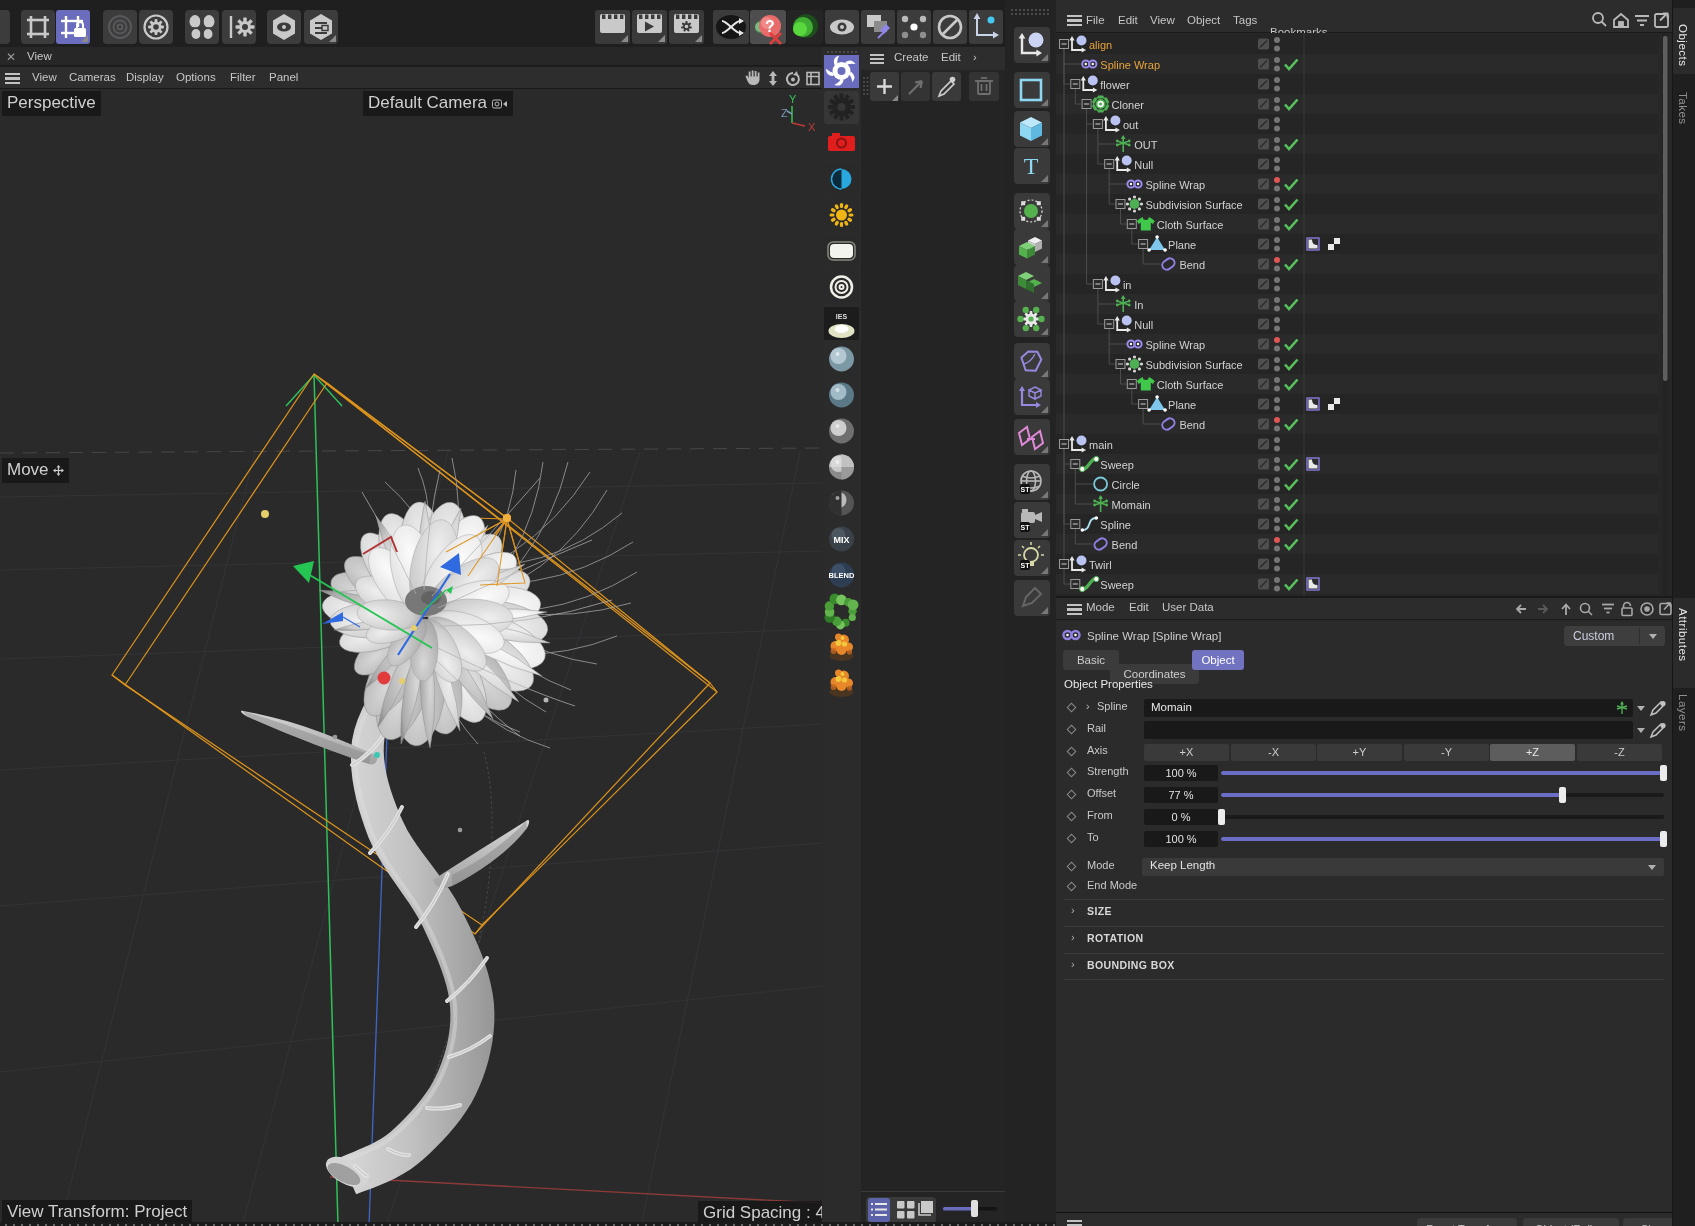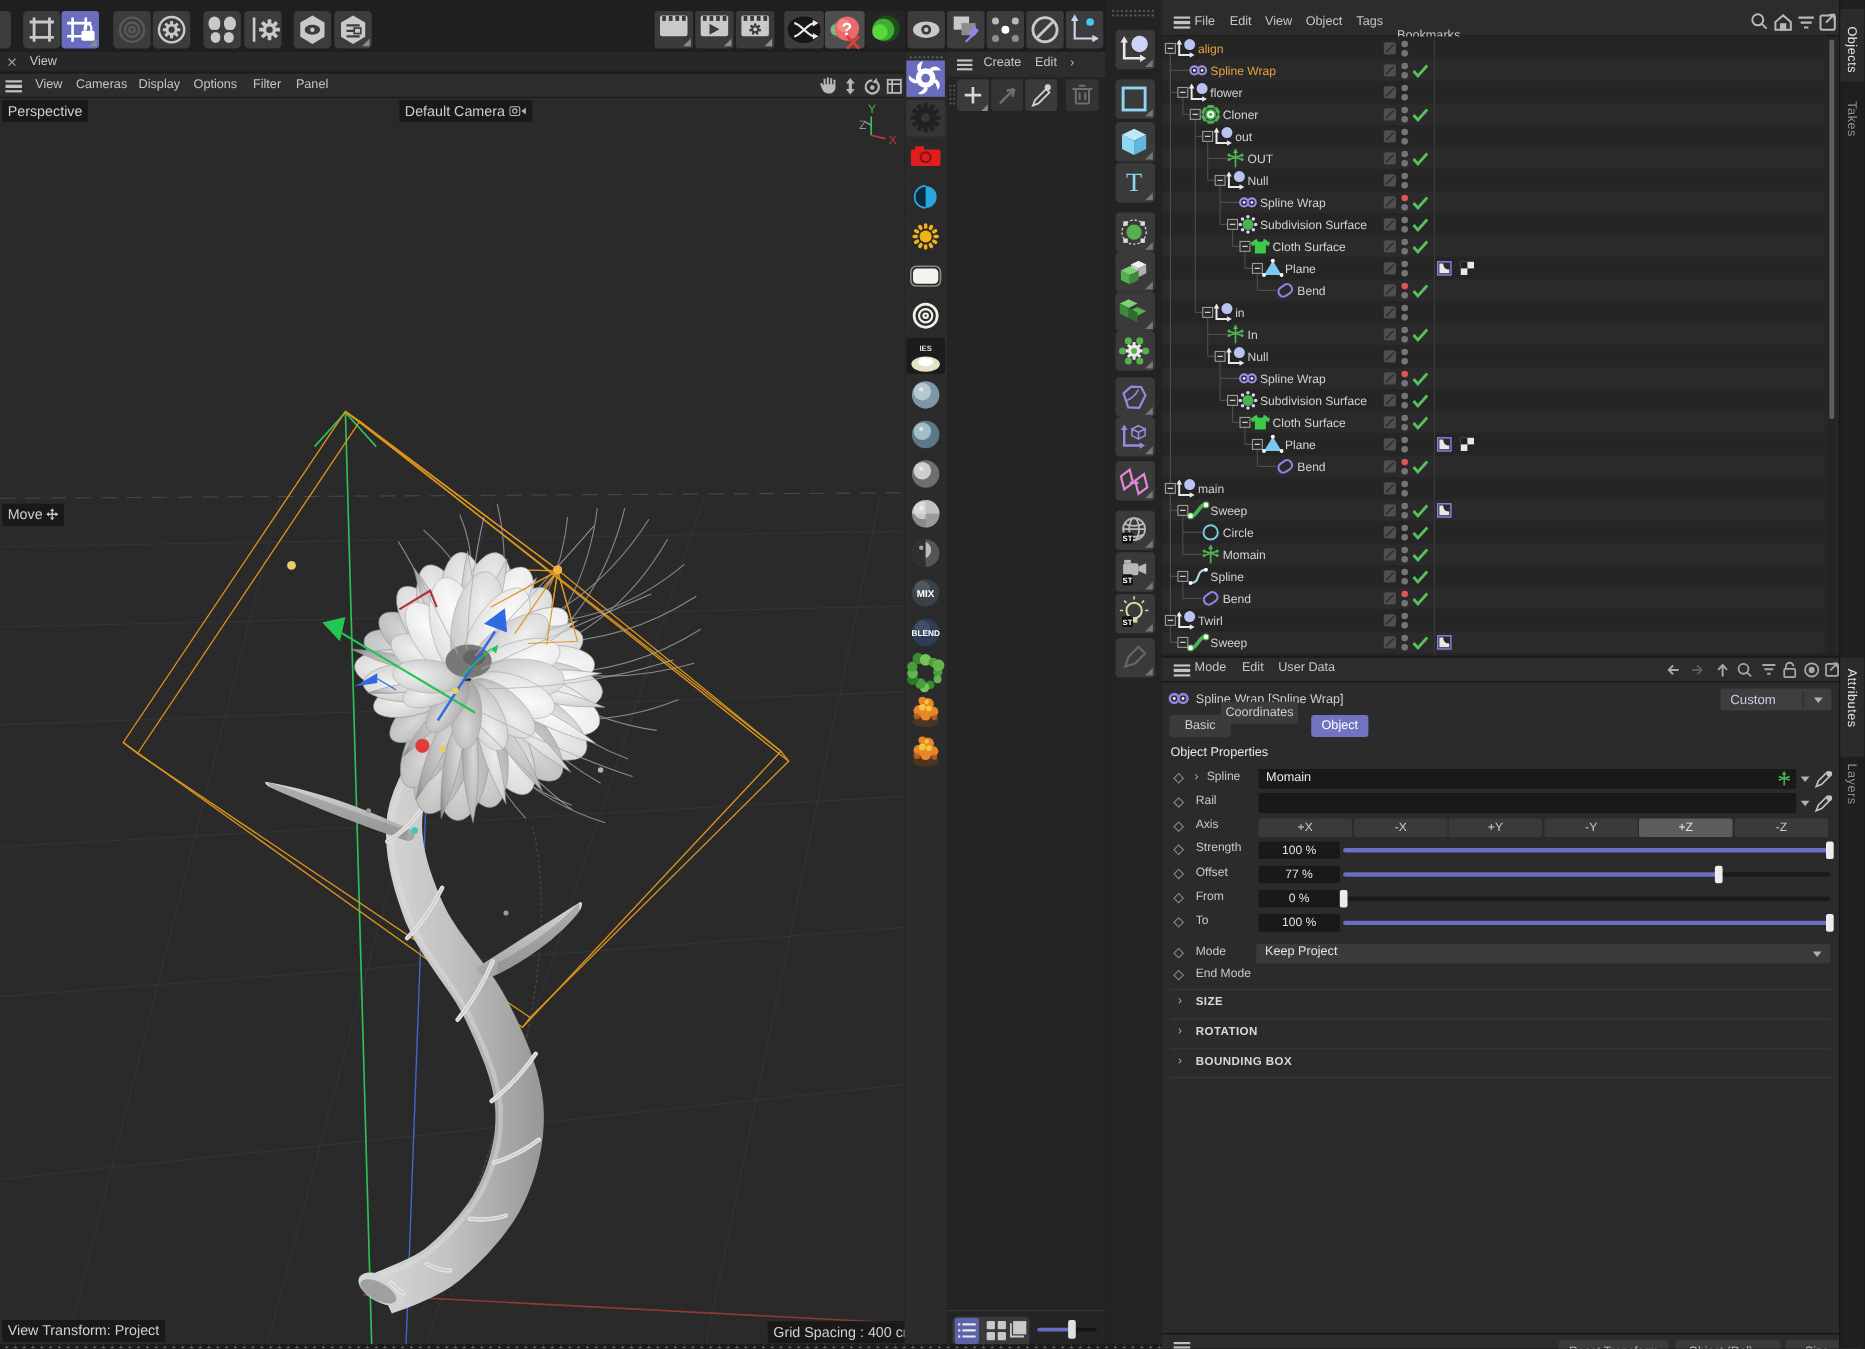--- a/index.html
+++ b/index.html
@@ -1,18 +1,18 @@
 <!DOCTYPE html>
 <html><head><meta charset="utf-8"><title>c4d</title>
 <style>
 *{margin:0;padding:0;box-sizing:border-box}
 html,body{width:1695px;height:1226px;overflow:hidden;background:#1f1f1f}
 #root{position:relative;width:1695px;height:1226px;background:#1f1f1f;font-family:"Liberation Sans",sans-serif;-webkit-font-smoothing:antialiased}
 .abs{position:absolute}
-.chip{position:absolute;background:rgba(22,22,22,0.85);color:#cfcfcf;font-size:13px;padding:2px 5px 3px 5px;white-space:nowrap}
+.chip{position:absolute;background:rgba(22,22,22,0.85);color:#cfcfcf;font-size:17px;padding:2px 5px 3px 5px;white-space:nowrap}
 .menu{color:#c6c6c6;font-size:11.5px}
 .vtext{position:absolute;writing-mode:vertical-rl;color:#909090;font-size:11.5px;letter-spacing:0.5px}
 .ddt{position:absolute;width:0;height:0;border-left:4.5px solid transparent;border-right:4.5px solid transparent;border-top:5.5px solid #b0b0b0}
 .fieldbox{position:absolute;background:#191919;border-radius:2px}
 .diamond{position:absolute;width:7px;height:7px;border:1.2px solid #8a8a8a;transform:rotate(45deg)}
 .alabel{position:absolute;color:#c9c9c9;font-size:11px;white-space:nowrap}
 .axbtn{position:absolute;background:#3a3a3a;color:#cdcdcd;font-size:11px;text-align:center;border-radius:2px}
 .tabbtn{position:absolute;background:#3b3b3b;color:#cdcdcd;font-size:11.5px;text-align:center;border-radius:3px;line-height:20px;height:20px}
 .ddbox{position:absolute;background:#3a3a3a;border-radius:2px;color:#e2e2e2;font-size:11.5px}
 .sect{position:absolute;color:#d8d8d8;font-size:10.5px;font-weight:bold;letter-spacing:0.4px}
@@ -1407,21 +1407,21 @@
       <circle cx="5.5" cy="7" r="1.3" fill="#fff"></circle>
       <circle cx="13.5" cy="7" r="1.3" fill="#fff"></circle>
     </svg>
     <span class="abs" style="left:1087px;top:630px;color:#cdcdcd;font-size:11.5px">Spline Wrap [Spline Wrap]</span>
     <div class="abs" style="left:1564px;top:626px;width:101px;height:20px;background:#3e3e3e;border-radius:3px">
       <span style="position:absolute;left:9px;top:3px;color:#c9cede;font-size:12px">Custom</span>
       <div style="position:absolute;right:25px;top:2px;bottom:2px;width:1px;background:#2e2e2e"></div>
       <div class="ddt" style="right:8px;top:8px"></div>
     </div>
     <div class="tabbtn" style="left:1063px;top:650px;width:56px">Basic</div>
-    <div class="tabbtn" style="left:1110px;top:638px;width:70px">Coordinates</div>
+    <div class="tabbtn" style="left:1110px;top:664px;width:89px">Coordinates</div>
     <div class="tabbtn" style="left:1192px;top:650px;width:52px;background:#7173c0;color:#fff">Object</div>
     <span class="abs" style="left:1064px;top:678px;color:#e8e8e8;font-size:11.5px;font-weight:normal">Object Properties</span>
     <div class="diamond" style="left:1068px;top:704px"></div>
     <span class="abs" style="left:1086px;top:700px;color:#b8b8b8;font-size:11px">›</span>
     <span class="alabel" style="left:1097px;top:700px">Spline</span>
     <div class="diamond" style="left:1068px;top:726px"></div>
     <span class="alabel" style="left:1087px;top:722px">Rail</span>
     <div class="diamond" style="left:1068px;top:748px"></div>
     <span class="alabel" style="left:1087px;top:744px">Axis</span>
     <div class="diamond" style="left:1068px;top:769px"></div>
@@ -1473,21 +1473,21 @@
     <div class="abs" style="left:1221px;top:793px;width:341px;height:3.5px;background:#6a6fc5;border-radius:2px"></div>
     <div class="abs" style="left:1559px;top:787px;width:7px;height:16px;background:#ececec;border-radius:2px"></div>
     <div class="fieldbox" style="left:1144px;top:809px;width:74px;height:16px;color:#e2e2e2;font-size:11px;text-align:center;line-height:16px">0 %</div>
     <div class="abs" style="left:1221px;top:815px;width:443px;height:3.5px;background:#1a1a1a;border-radius:2px"></div>
     <div class="abs" style="left:1218px;top:809px;width:7px;height:16px;background:#ececec;border-radius:2px"></div>
     <div class="fieldbox" style="left:1144px;top:831px;width:74px;height:16px;color:#e2e2e2;font-size:11px;text-align:center;line-height:16px">100 %</div>
     <div class="abs" style="left:1221px;top:837px;width:443px;height:3.5px;background:#1a1a1a;border-radius:2px"></div>
     <div class="abs" style="left:1221px;top:837px;width:443px;height:3.5px;background:#6a6fc5;border-radius:2px"></div>
     <div class="abs" style="left:1660px;top:831px;width:7px;height:16px;background:#ececec;border-radius:2px"></div>
     <div class="ddbox" style="left:1142px;top:858px;width:522px;height:18px">
-      <span style="position:absolute;left:8px;top:1px">Keep Project</span>
+      <span style="position:absolute;left:8px;top:1px">Keep Length</span>
       <div class="ddt" style="right:8px;top:7px"></div>
     </div>
     <div class="hairline" style="left:1064px;top:899px;width:600px"></div>
     <span class="abs" style="left:1071px;top:904px;color:#b0b0b0;font-size:11px">›</span>
     <span class="sect" style="left:1087px;top:905px">SIZE</span>
     <div class="hairline" style="left:1064px;top:926px;width:600px"></div>
     <span class="abs" style="left:1071px;top:931px;color:#b0b0b0;font-size:11px">›</span>
     <span class="sect" style="left:1087px;top:932px">ROTATION</span>
     <div class="hairline" style="left:1064px;top:953px;width:600px"></div>
     <span class="abs" style="left:1071px;top:958px;color:#b0b0b0;font-size:11px">›</span>

